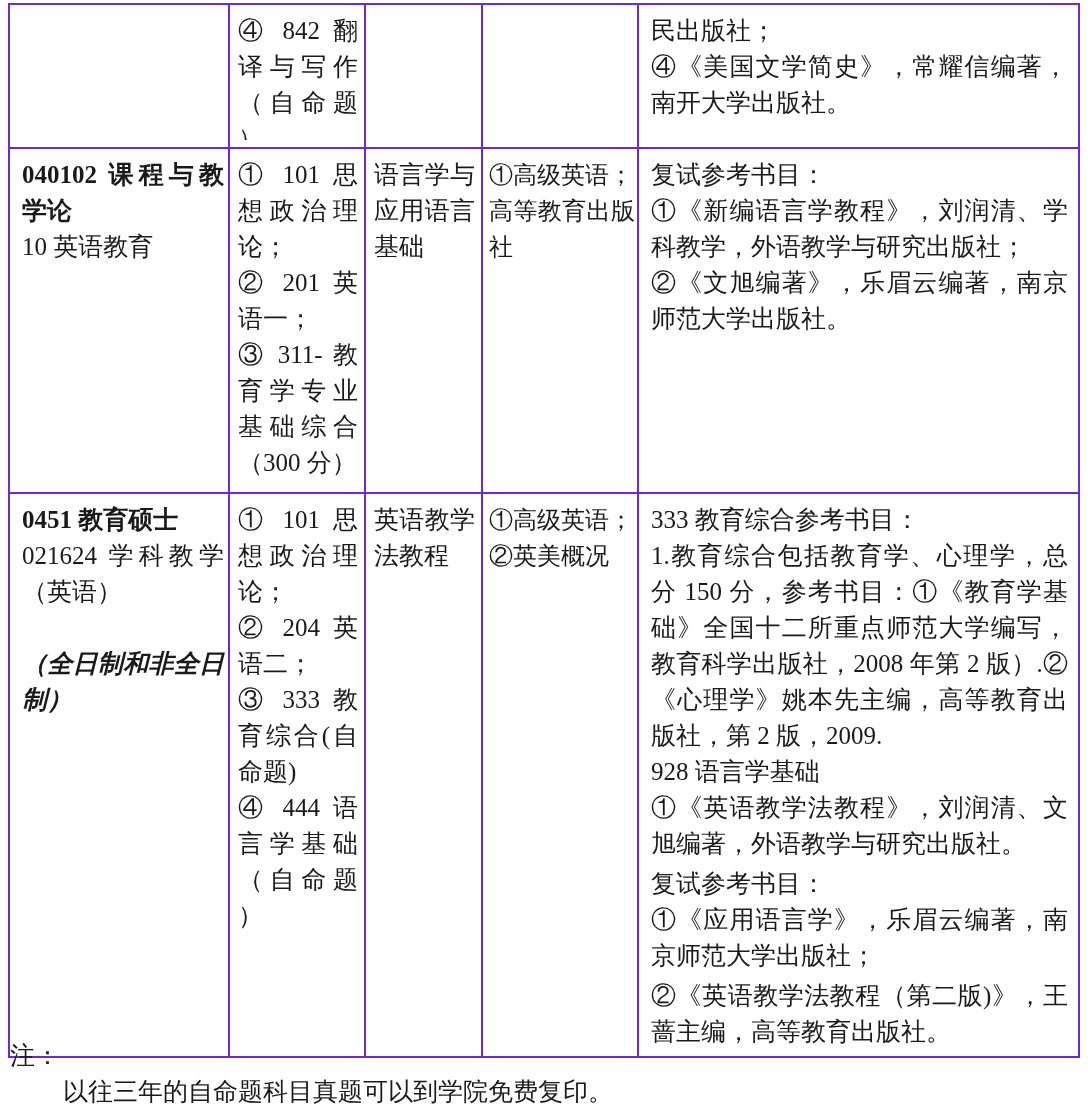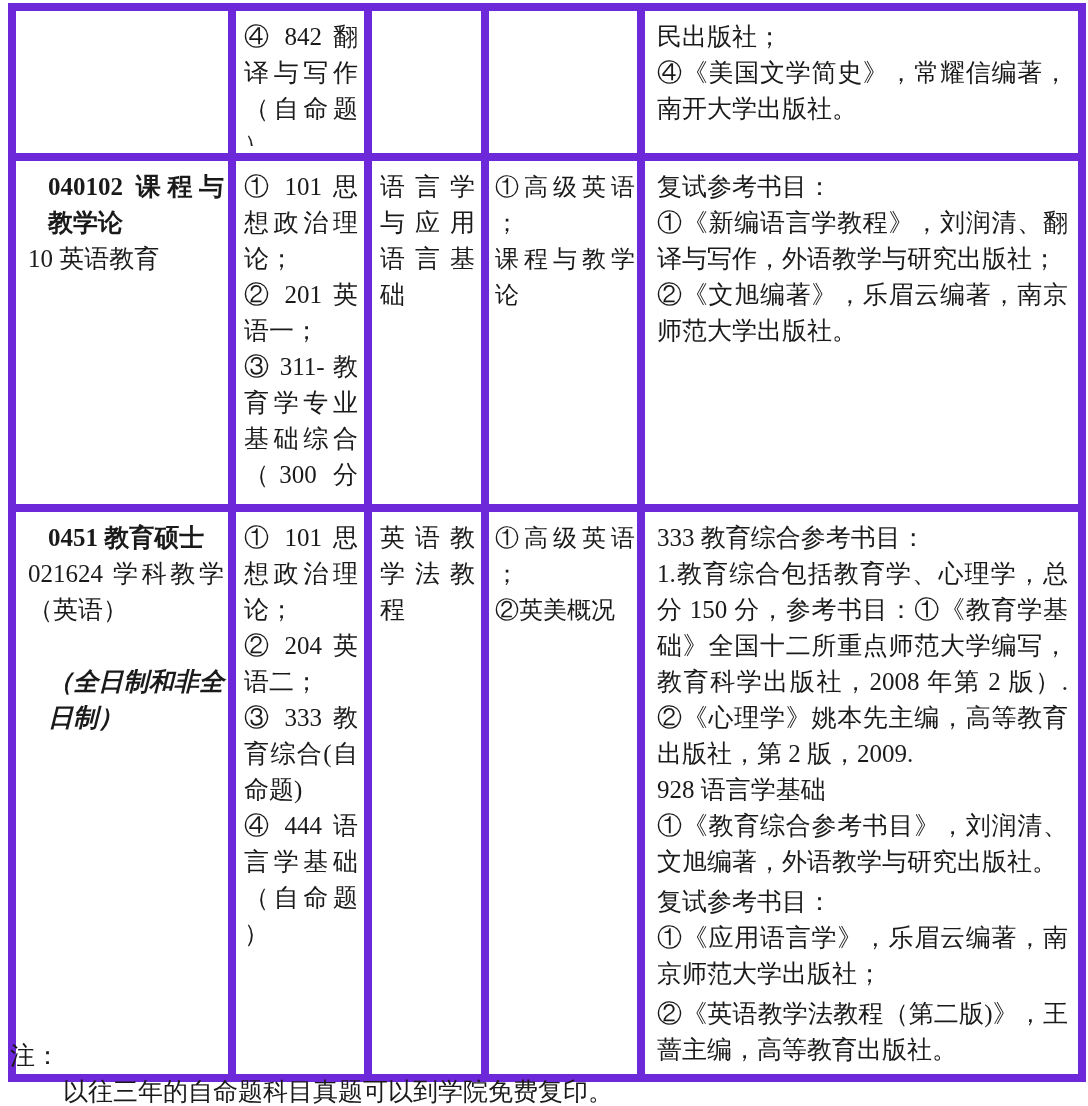--- a/index.html
+++ b/index.html
@@ -21,21 +21,21 @@
     border-collapse: collapse;
     table-layout: fixed;
     width: 1070px;
   }
   col.w1 { width: 220px; }
   col.w2 { width: 136px; }
   col.w3 { width: 117px; }
   col.w4 { width: 156px; }
   col.w5 { width: 441px; }
   td {
-    border: 8px solid #6d28d9;
+    border: 2px solid #6d28d9;
     vertical-align: top;
     padding: 0;
   }
   tr.r0 { height: 137px; }
   tr.r1 { height: 338px; }
   tr.r2 { height: 557px; }
   .inner { overflow: hidden; }
   .r0 .inner { height: 127px; }
   .r1 .inner { height: 328px; }
   .r2 .inner { height: 547px; }
@@ -44,21 +44,21 @@
   .c3 .inner { padding: 8px 6px 7px 8px; }
   .c4 .inner { padding: 8px 2px 0 6px; font-size: 24px; }
   .c5 .inner { padding: 8px 10px 0 12px; }
   p.ln {
     margin: 0;
     text-align: justify;
     text-justify: inter-ideograph;
     word-break: break-all;
     line-break: anywhere;
   }
-  p.bold { font-weight: 700; margin-left: 20px; }
+  p.bold { font-weight: 700; }
   p.stretch { text-align-last: justify; }
   p.gap-top { margin-top: 36px; font-style: italic; }
   p.sp4 { margin-top: 4px; }
   .note { position: absolute; left: 10px; top: 1038px; width: 1060px; }
   .note-label { margin: 0; }
   .note-text { margin: 0; padding-left: 53px; }
 </style>
 </head>
 <body>
 
@@ -112,27 +112,27 @@
           </div>
         </td>
         <td class="c3">
           <div class="inner">
             <p class="ln">语言学与应用语言基础</p>
           </div>
         </td>
         <td class="c4">
           <div class="inner">
             <p class="ln">①高级英语；</p>
-            <p class="ln">课程与教学论</p>
+            <p class="ln">高等教育出版社</p>
           </div>
         </td>
         <td class="c5">
           <div class="inner">
             <p class="ln">复试参考书目：</p>
-            <p class="ln">①《新编语言学教程》，刘润清、翻译与写作，外语教学与研究出版社；</p>
+            <p class="ln">①《新编语言学教程》，刘润清、学科教学，外语教学与研究出版社；</p>
             <p class="ln">②《文旭编著》，乐眉云编著，南京师范大学出版社。</p>
           </div>
         </td>
       </tr>
 
       <tr class="r2">
         <td class="c1">
           <div class="inner">
             <p class="ln bold">0451 教育硕士</p>
             <p class="ln stretch">021624 学科教学</p>
@@ -157,21 +157,21 @@
           <div class="inner">
             <p class="ln">①高级英语；</p>
             <p class="ln">②英美概况</p>
           </div>
         </td>
         <td class="c5">
           <div class="inner">
             <p class="ln">333 教育综合参考书目：</p>
             <p class="ln">1.教育综合包括教育学、心理学，总分 150 分，参考书目：①《教育学基础》全国十二所重点师范大学编写，教育科学出版社，2008 年第 2 版）.②《心理学》姚本先主编，高等教育出版社，第 2 版，2009.</p>
             <p class="ln">928 语言学基础</p>
-            <p class="ln">①《教育综合参考书目》，刘润清、文旭编著，外语教学与研究出版社。</p>
+            <p class="ln">①《英语教学法教程》，刘润清、文旭编著，外语教学与研究出版社。</p>
             <p class="ln sp4">复试参考书目：</p>
             <p class="ln">①《应用语言学》，乐眉云编著，南京师范大学出版社；</p>
             <p class="ln sp4">②《英语教学法教程（第二版)》，王蔷主编，高等教育出版社。</p>
           </div>
         </td>
       </tr>
 
     </tbody>
   </table>
 

